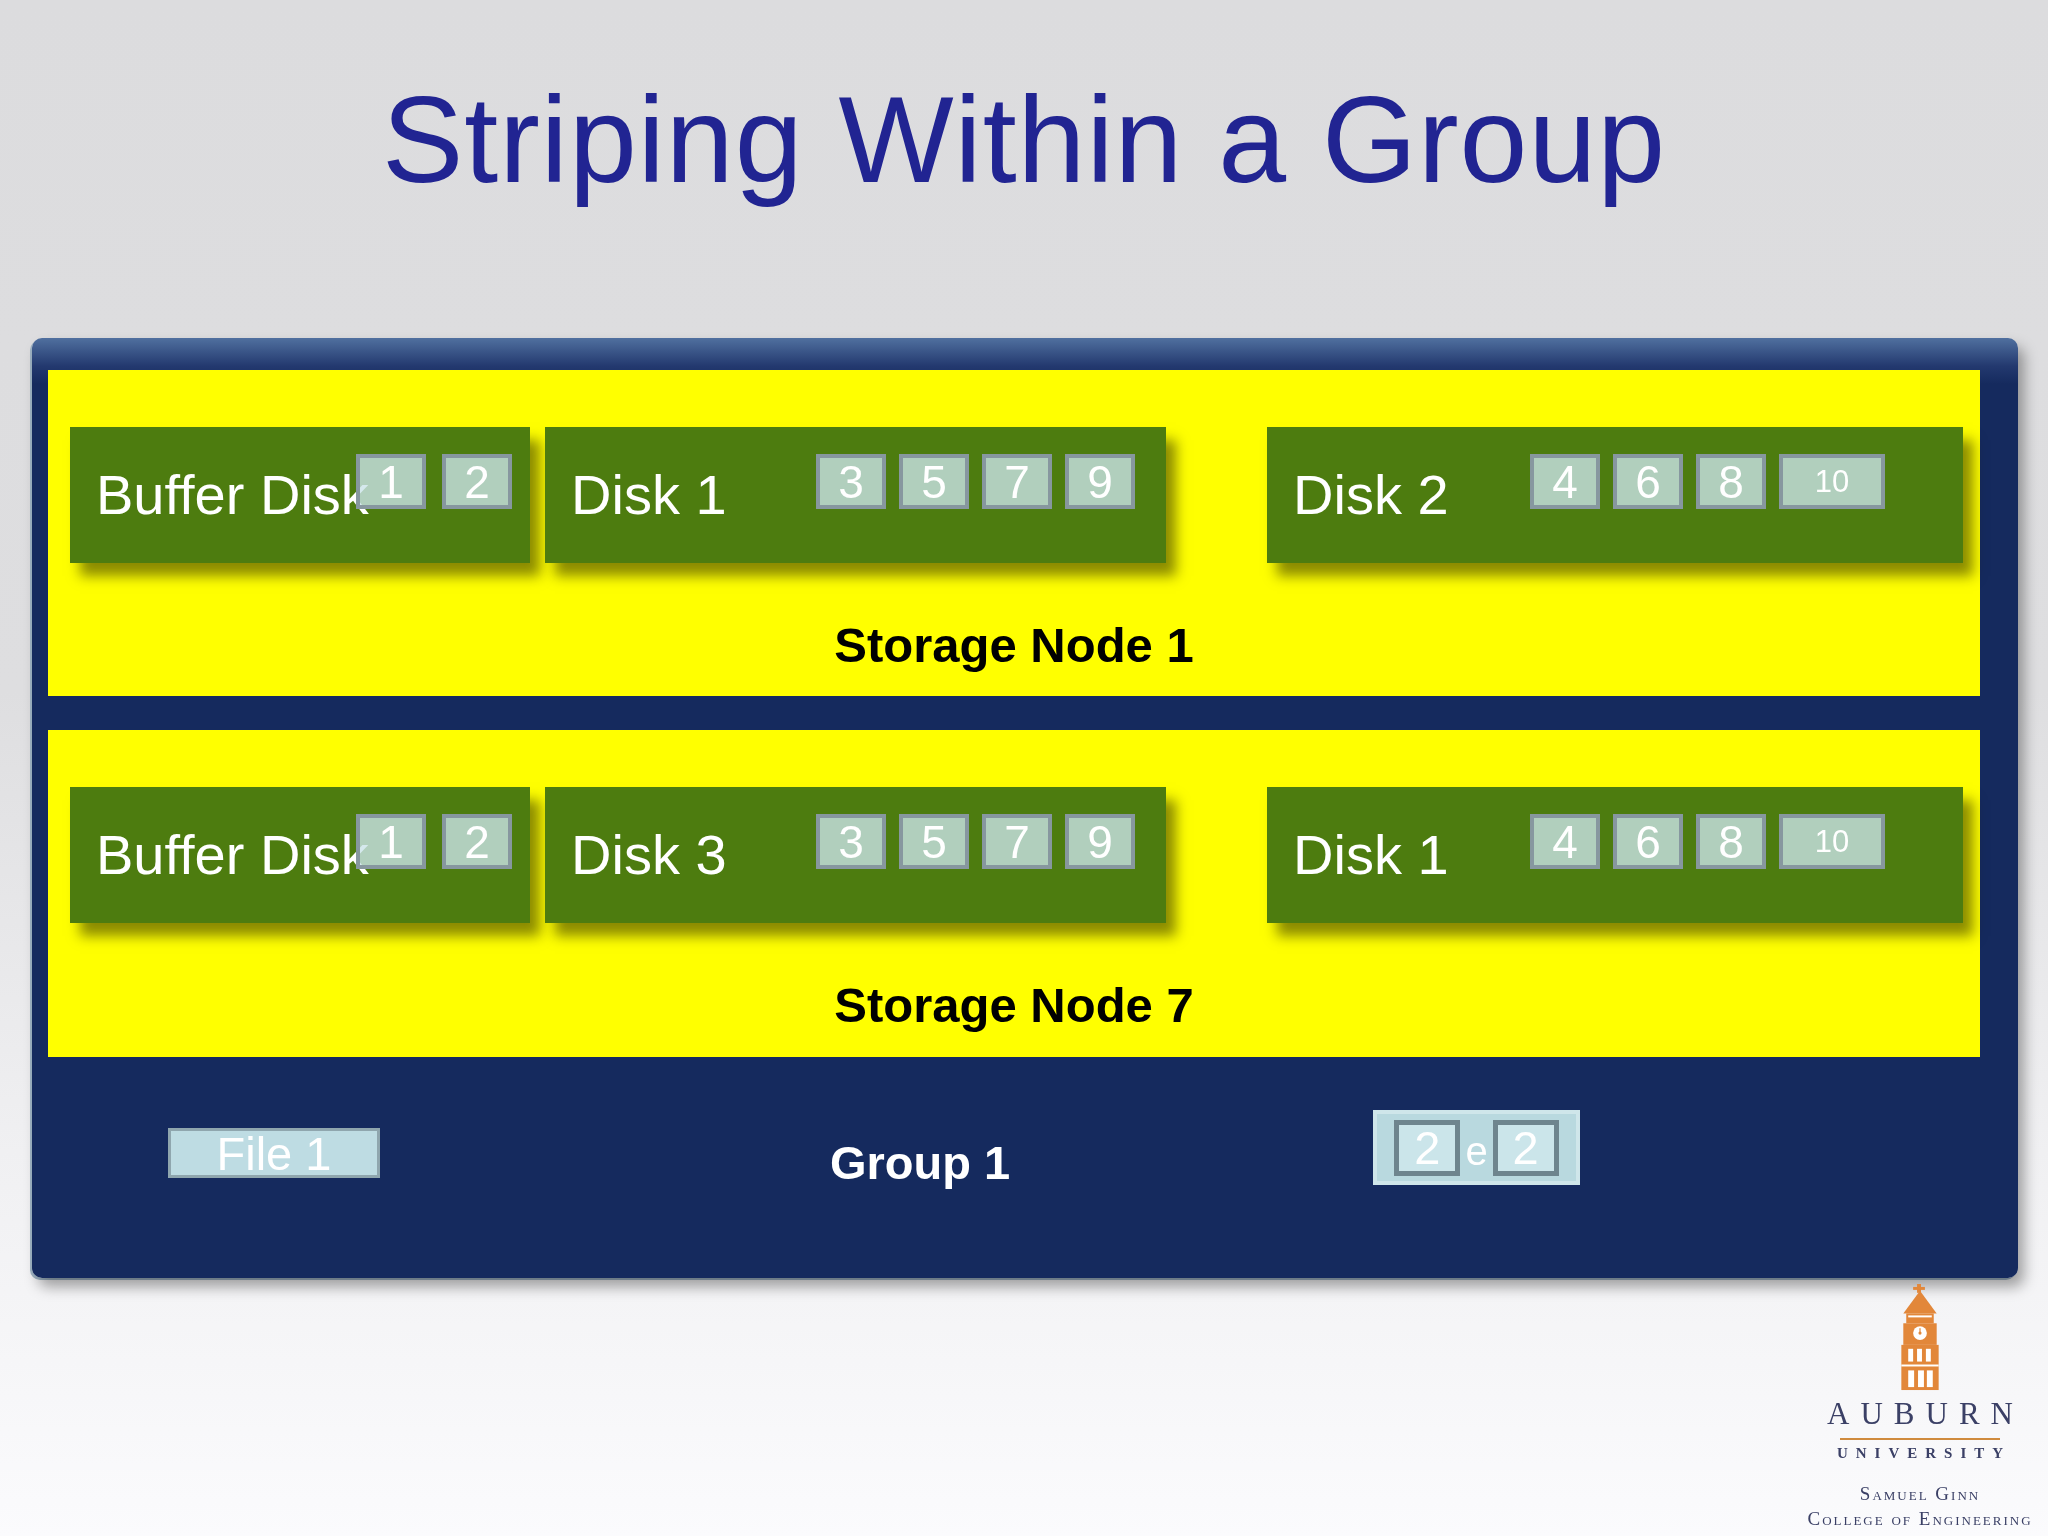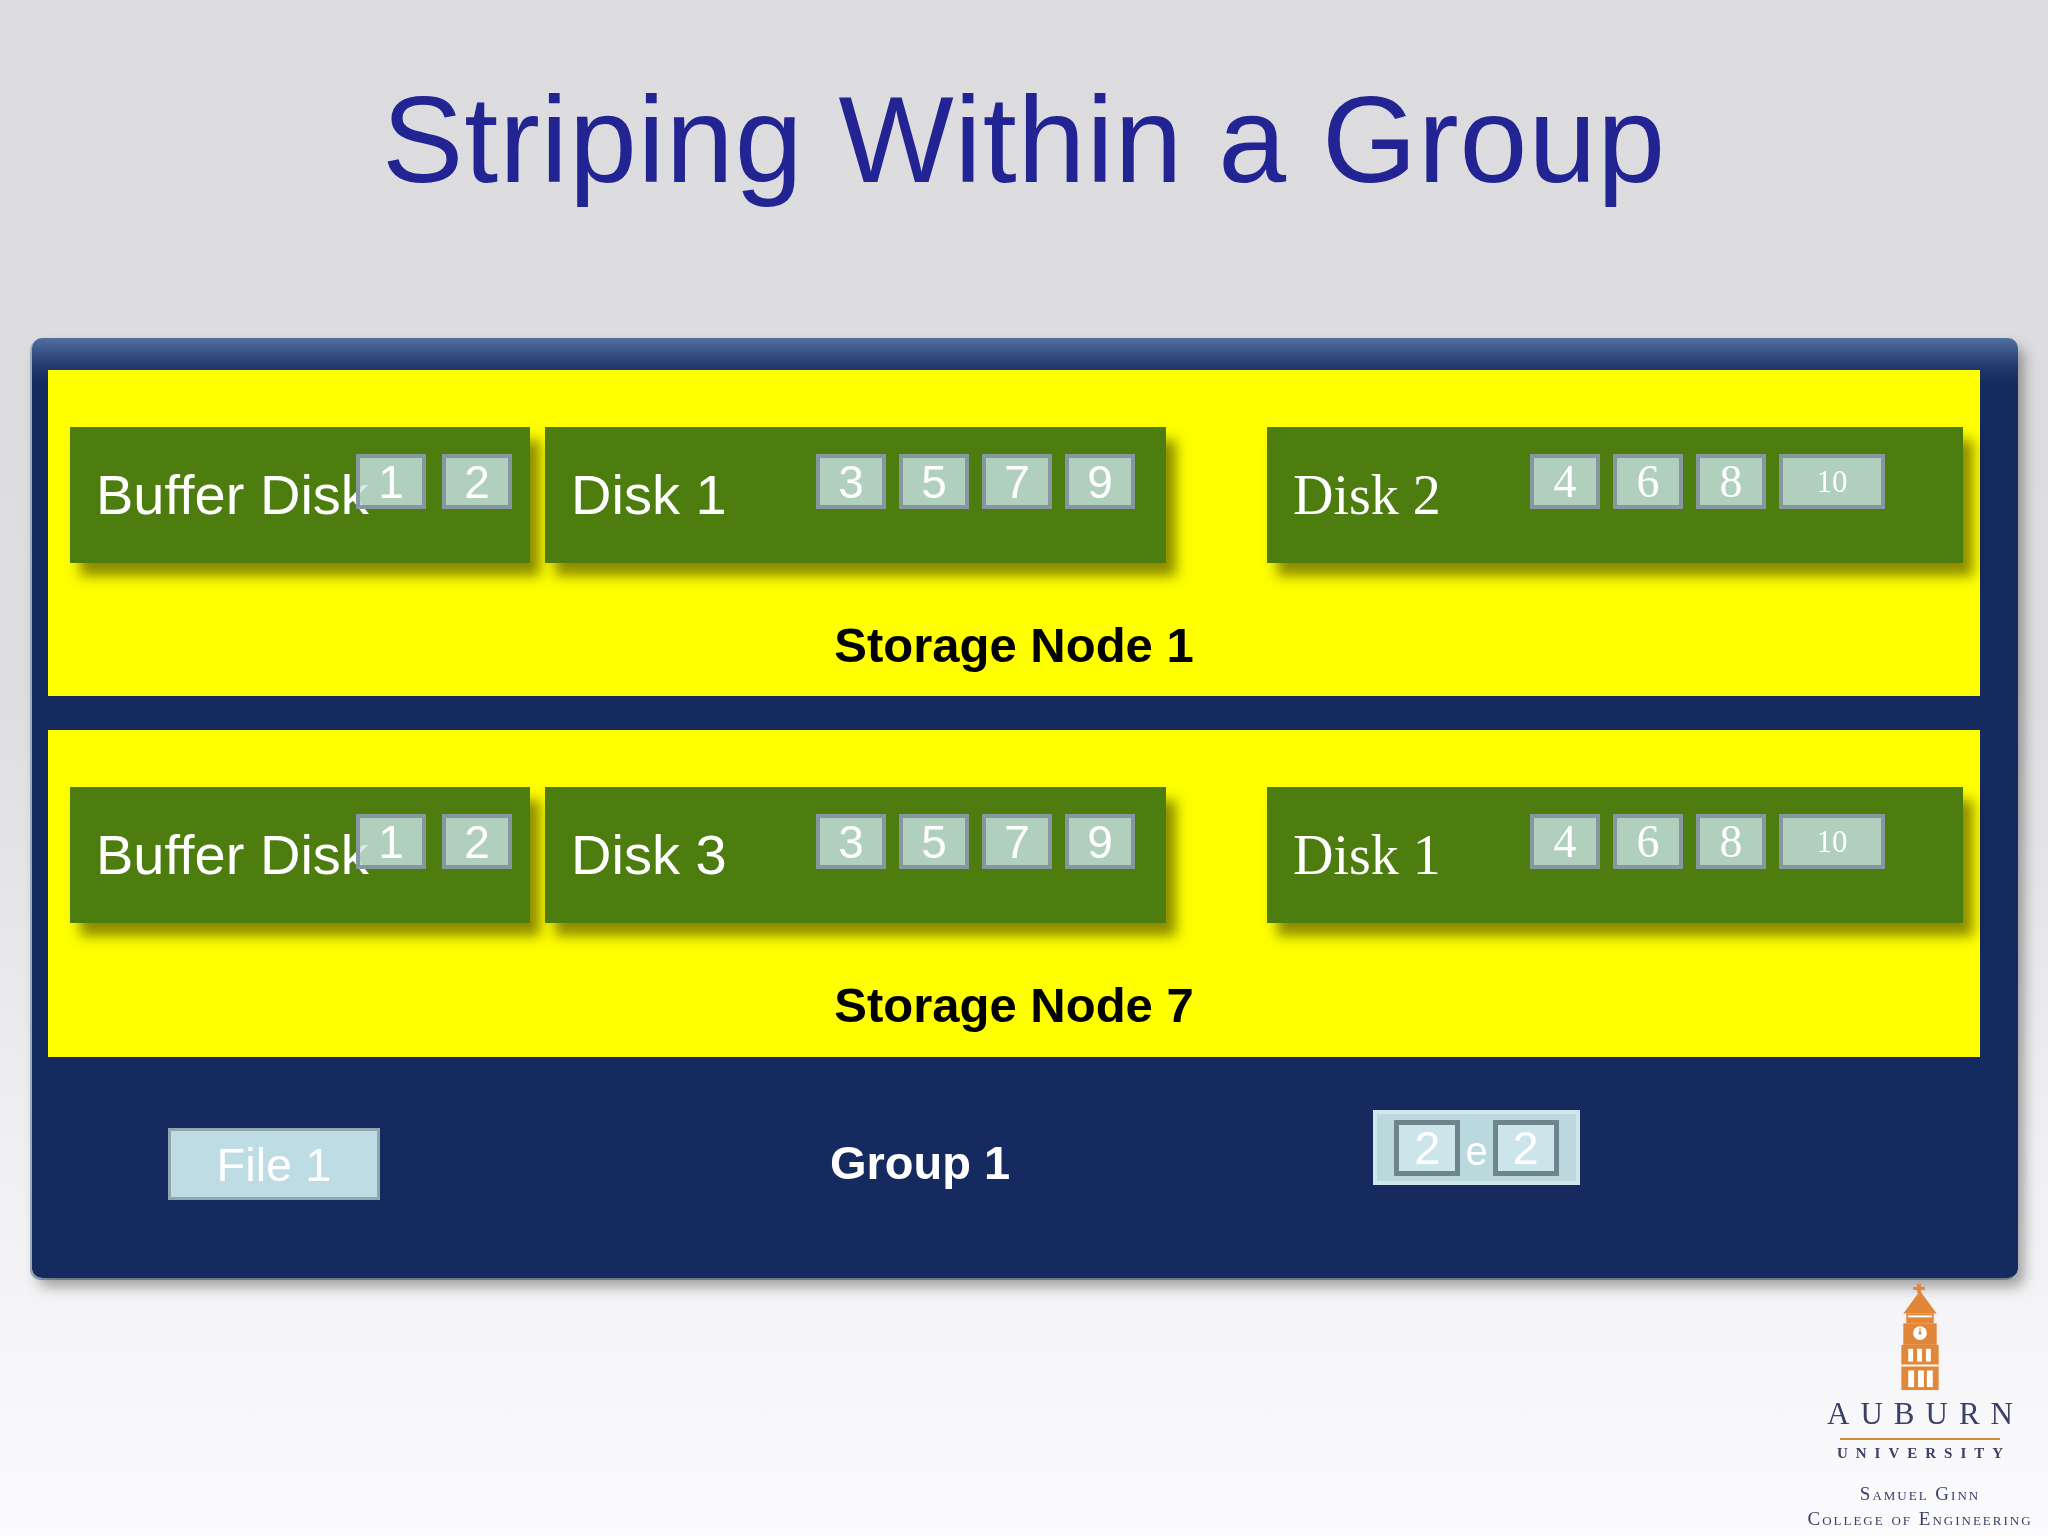--- a/index.html
+++ b/index.html
@@ -19,42 +19,42 @@
   }
   .node{position:absolute;left:16px;width:1932px;background:#ffff00;}
   .node1{top:32px;height:326px;}
   .node2{top:392px;height:327px;}
   .disk{
     position:absolute;top:57px;height:136px;background:#4d7c0f;
     box-shadow:10px 13px 12px rgba(25,25,0,.5);
   }
   .d-buffer{left:22px;width:460px;}
   .d-mid{left:497px;width:621px;}
-  .d-right{left:1219px;width:696px;font-family:Liberation Serif, serif;}
+  .d-right{left:1219px;width:696px;}
   .dlabel{
     display:inline-block;line-height:136px;padding-left:26px;
     font-size:56px;color:#ffffff;white-space:nowrap;
   }
   .blocks{position:absolute;top:27px;display:flex;gap:13px;}
   .d-buffer .blocks{left:286px;gap:16px;}
   .d-mid .blocks{left:271px;}
   .d-right .blocks{left:263px;}
   .block{
     box-sizing:border-box;width:70px;height:55px;
     background:rgba(203,227,233,.8);border:4px solid #87979f;
     color:#ffffff;font-size:46px;line-height:1;
     display:flex;align-items:center;justify-content:center;
   }
   .block.wide{width:106px;font-size:31px;}
   .node-label{
     position:absolute;top:228px;left:0;width:100%;text-align:center;
     font-size:49px;font-weight:bold;color:#000000;margin-top:19px;
   }
   .file-box{
-    position:absolute;left:136px;top:790px;width:212px;height:72px;box-sizing:border-box;
+    position:absolute;left:136px;top:790px;width:212px;height:50px;box-sizing:border-box;
     background:#bedce3;border:3px solid #8fa6ae;color:#ffffff;font-size:47px;
     display:flex;align-items:center;justify-content:center;
   }
   .group-label{
     position:absolute;left:688px;top:797px;width:400px;text-align:center;
     font-size:47px;font-weight:bold;color:#ffffff;
   }
   .legend{
     position:absolute;left:1341px;top:772px;width:207px;height:75px;box-sizing:border-box;
     background:#b9d9df;border:4px solid #cfe6ea;

